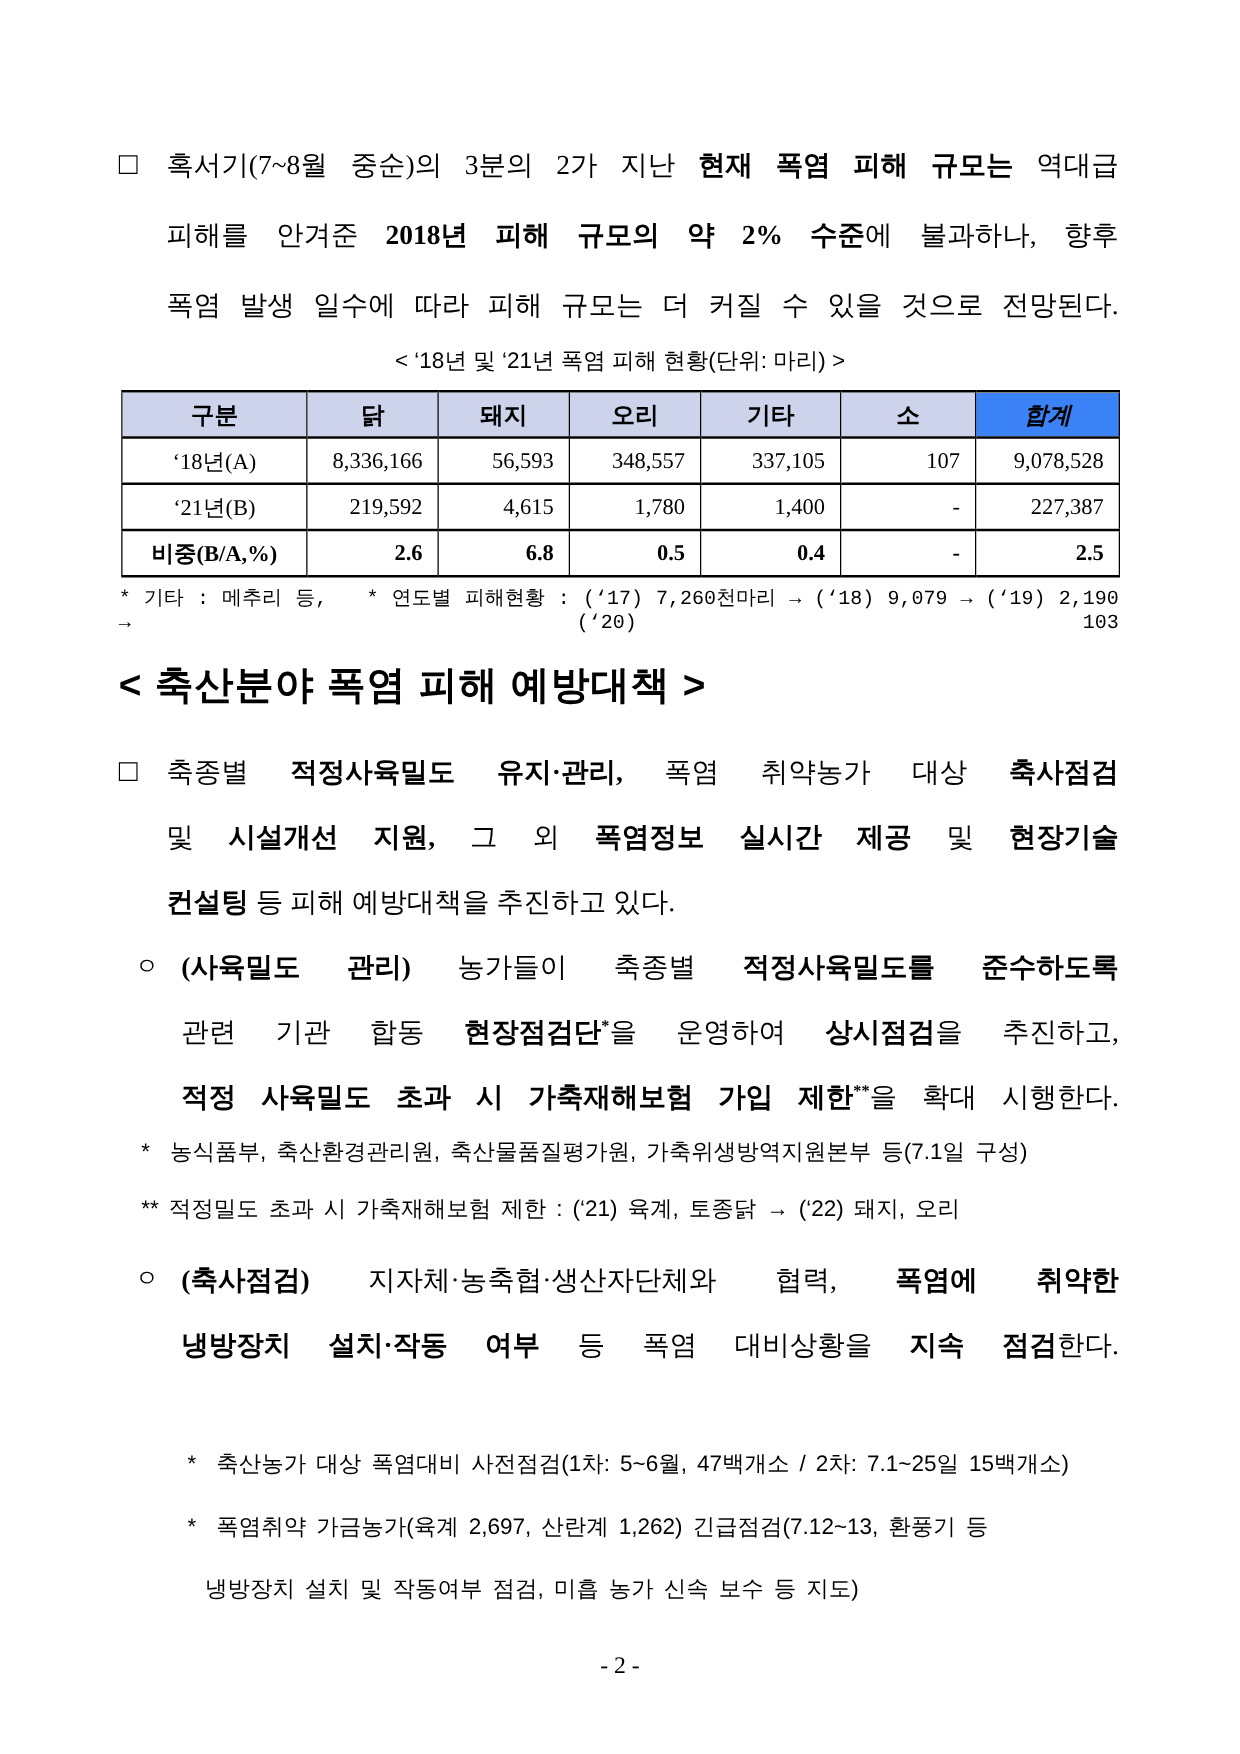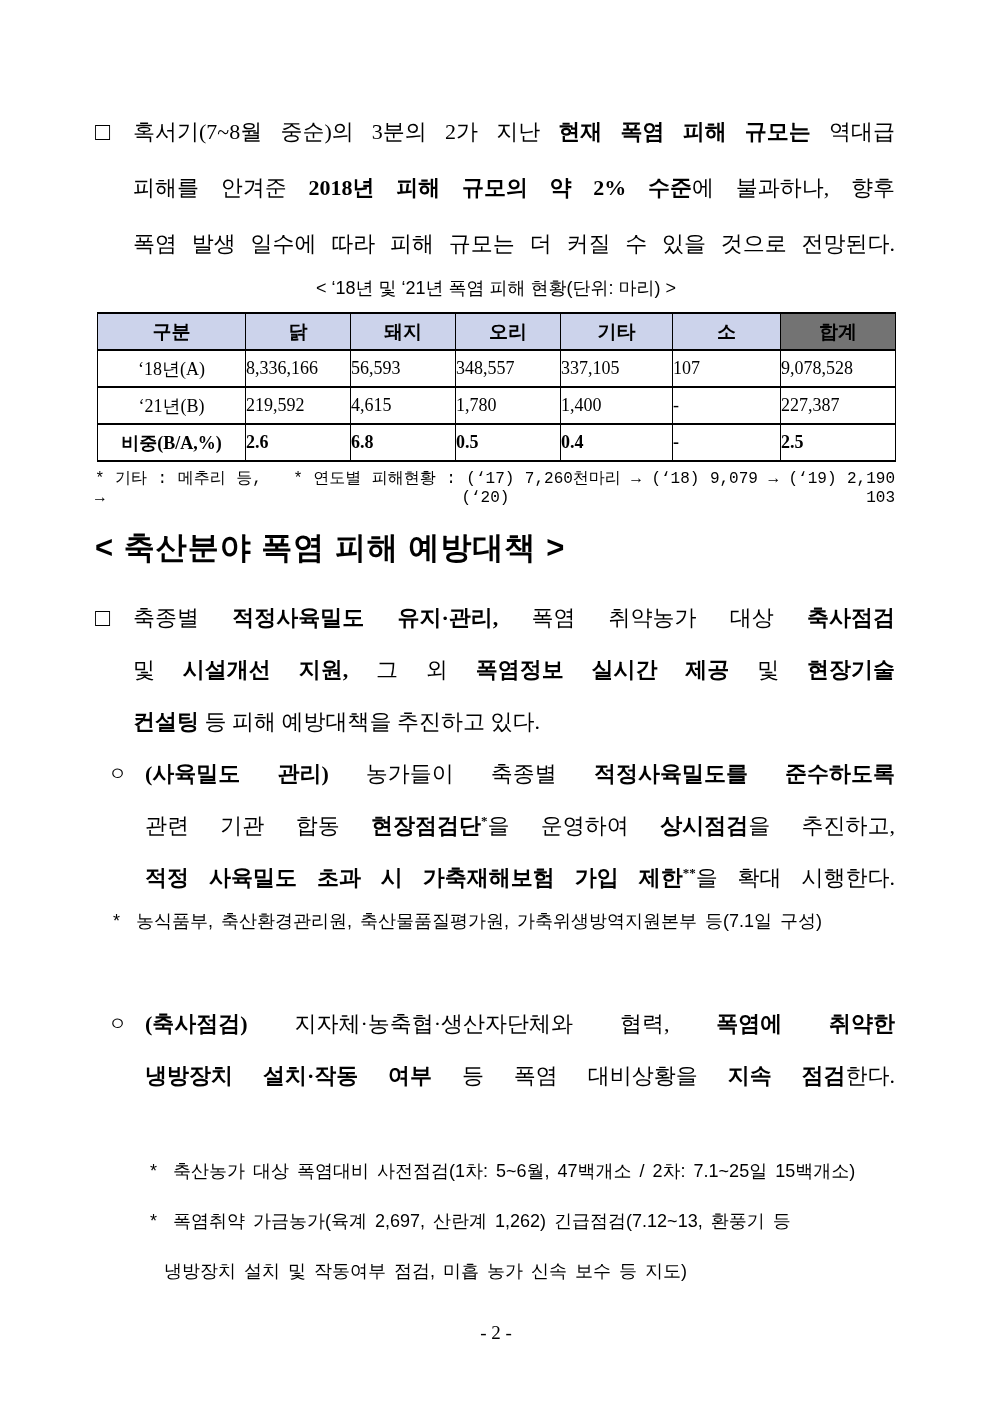--- a/index.html
+++ b/index.html
@@ -27,21 +27,21 @@
   
   .tablewrap{left:97px;top:312px;}
   table{border-collapse:collapse;table-layout:fixed;width:798px;}
   th,td{border-left:1px solid #000;border-right:1px solid #000;
         border-top:2px solid #000;border-bottom:2px solid #000;
         padding:0;box-sizing:border-box;overflow:hidden;}
   th{height:37px;font-size:19px;font-weight:bold;text-align:center;
      font-family:"Liberation Sans","DejaVu Sans",sans-serif;}
   td{height:37px;font-size:18px;}
   td.lbl{text-align:center;}
-  td.num{text-align:left;padding-right:12px;}
+  td.num{text-align:right;padding-right:12px;}
   
   .tfoot{left:95px;top:468px;width:800px;
     font-family:Liberation Mono, monospace;font-size:16px;
     text-align:justify;text-align-last:justify;}
   
   .sechead{left:95px;top:528px;width:800px;
     font-family:"Liberation Sans","DejaVu Sans",sans-serif;
     font-size:31px;font-weight:bold;line-height:40px;letter-spacing:1px;}
   
   .p-measures{left:95px;top:592px;width:800px;padding-left:38px;box-sizing:border-box;}
@@ -89,21 +89,21 @@
         <col style="width:115px">
       </colgroup>
       <thead>
         <tr>
             <th style="background: rgb(204, 211, 235);">구분</th>
             <th style="background: rgb(204, 211, 235);">닭</th>
             <th style="background: rgb(204, 211, 235);">돼지</th>
             <th style="background: rgb(204, 211, 235);">오리</th>
             <th style="background: rgb(204, 211, 235);">기타</th>
             <th style="background: rgb(204, 211, 235);">소</th>
-            <th style="background: #737373;">합계</th>
+            <th style="background: #3b82f6; font-style: italic;">합계</th>
           </tr>
       </thead>
       <tbody>
           <tr>
             <td class="lbl">‘18년(A)</td>
             <td class="num">8,336,166</td>
             <td class="num">56,593</td>
             <td class="num">348,557</td>
             <td class="num">337,105</td>
             <td class="num">107</td>
@@ -148,20 +148,21 @@
     <span class="bullet">ㅇ</span>
     <div>
         <div class="tline just"><span class="b">(사육밀도 관리)</span><span> 농가들이 축종별 </span><span class="b">적정사육밀도를 준수하도록</span></div>
         <div class="tline just"><span>관련 기관 합동 </span><span class="b">현장점검단</span><sup class="b">*</sup><span>을 운영하여 </span><span class="b">상시점검</span><span>을 추진하고,</span></div>
         <div class="tline just"><span class="b">적정 사육밀도 초과 시 가축재해보험 가입 제한</span><sup class="b">**</sup><span>을 확대 시행한다.</span></div>
       </div>
   </div>
 
   <div class="abs fnblock fn-density">
       <div class="tline"><span>*&nbsp; 농식품부, 축산환경관리원, 축산물품질평가원, 가축위생방역지원본부 등(7.1일 구성)</span></div>
+      <div class="tline"><span>** 적정밀도 초과 시 가축재해보험 제한 : (‘21) 육계, 토종닭 → (‘22) 돼지, 오리</span></div>
     </div>
 
   <div class="abs item i-inspection">
     <span class="bullet">ㅇ</span>
     <div>
         <div class="tline just"><span class="b">(축사점검)</span><span> 지자체·농축협·생산자단체와 협력, </span><span class="b">폭염에 취약한</span></div>
         <div class="tline just"><span class="b">냉방장치 설치·작동 여부</span><span> 등 폭염 대비상황을 </span><span class="b">지속 점검</span><span>한다.</span></div>
       </div>
   </div>
 

